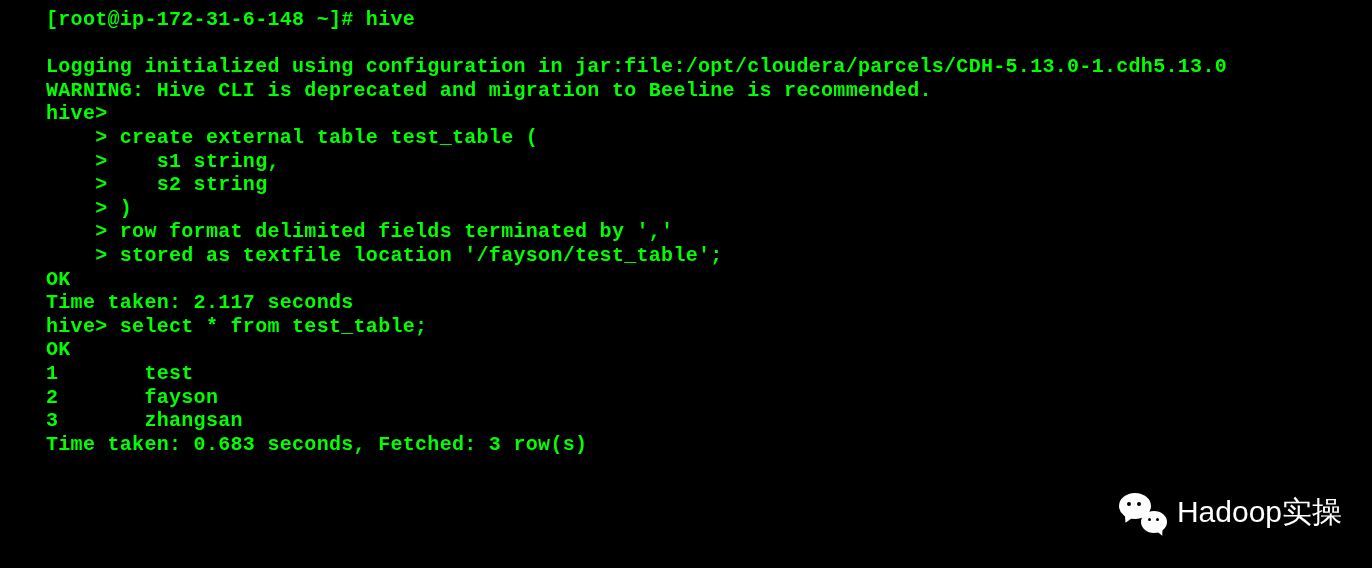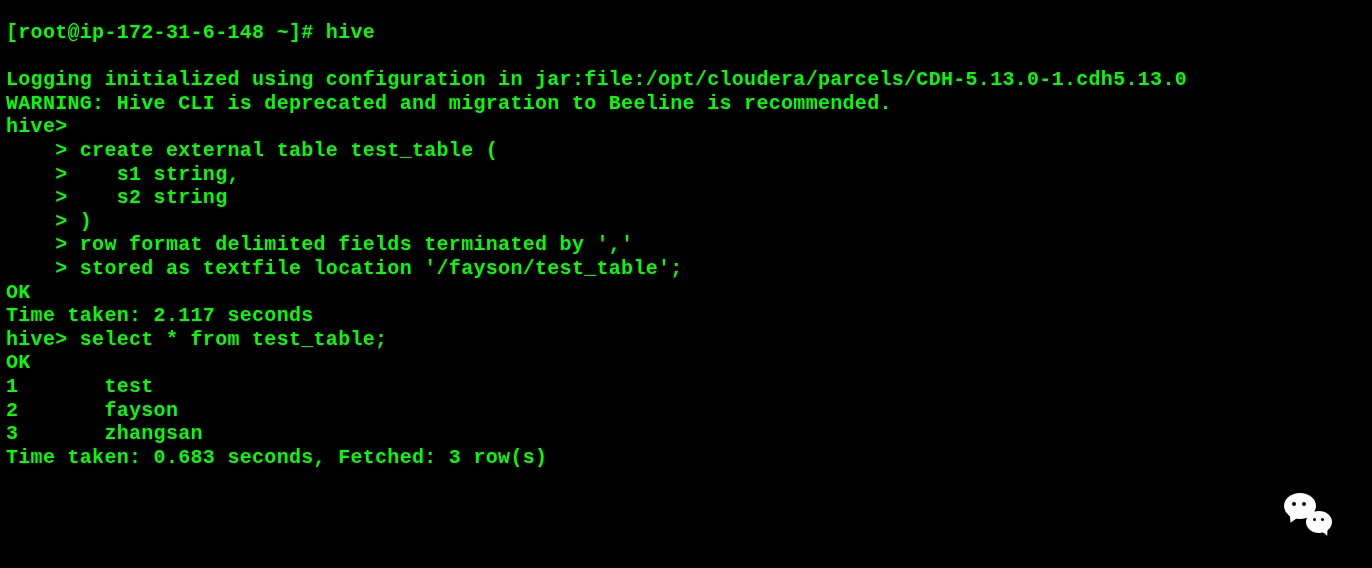--- a/index.html
+++ b/index.html
@@ -9,24 +9,25 @@
     height: 568px;
     background: #000000;
     font-family: "Courier New", Courier, monospace;
     font-size: 20px;
     font-weight: bold;
     color: #00ff00;
     overflow: hidden;
     position: relative;
   }
   .terminal {
-    padding: 21px 6px;
+    padding: 8px 6px;
     white-space: pre;
     line-height: 1.18;
     letter-spacing: 0.3px;
+    margin-left: 40px;
   }
   .line {
     display: block;
     white-space: pre;
   }
   .watermark {
     position: absolute;
     bottom: 35px;
     right: 30px;
     display: flex;
@@ -106,13 +107,14 @@
   <span class="wechat-icon">
     <span class="bubble1">
         <span class="eye e1"></span>
         <span class="eye e2"></span>
       </span>
     <span class="bubble2">
         <span class="eye e1"></span>
         <span class="eye e2"></span>
       </span>
   </span>
+  <span>Hadoop实操</span>
 </div>
 
 </body></html>

